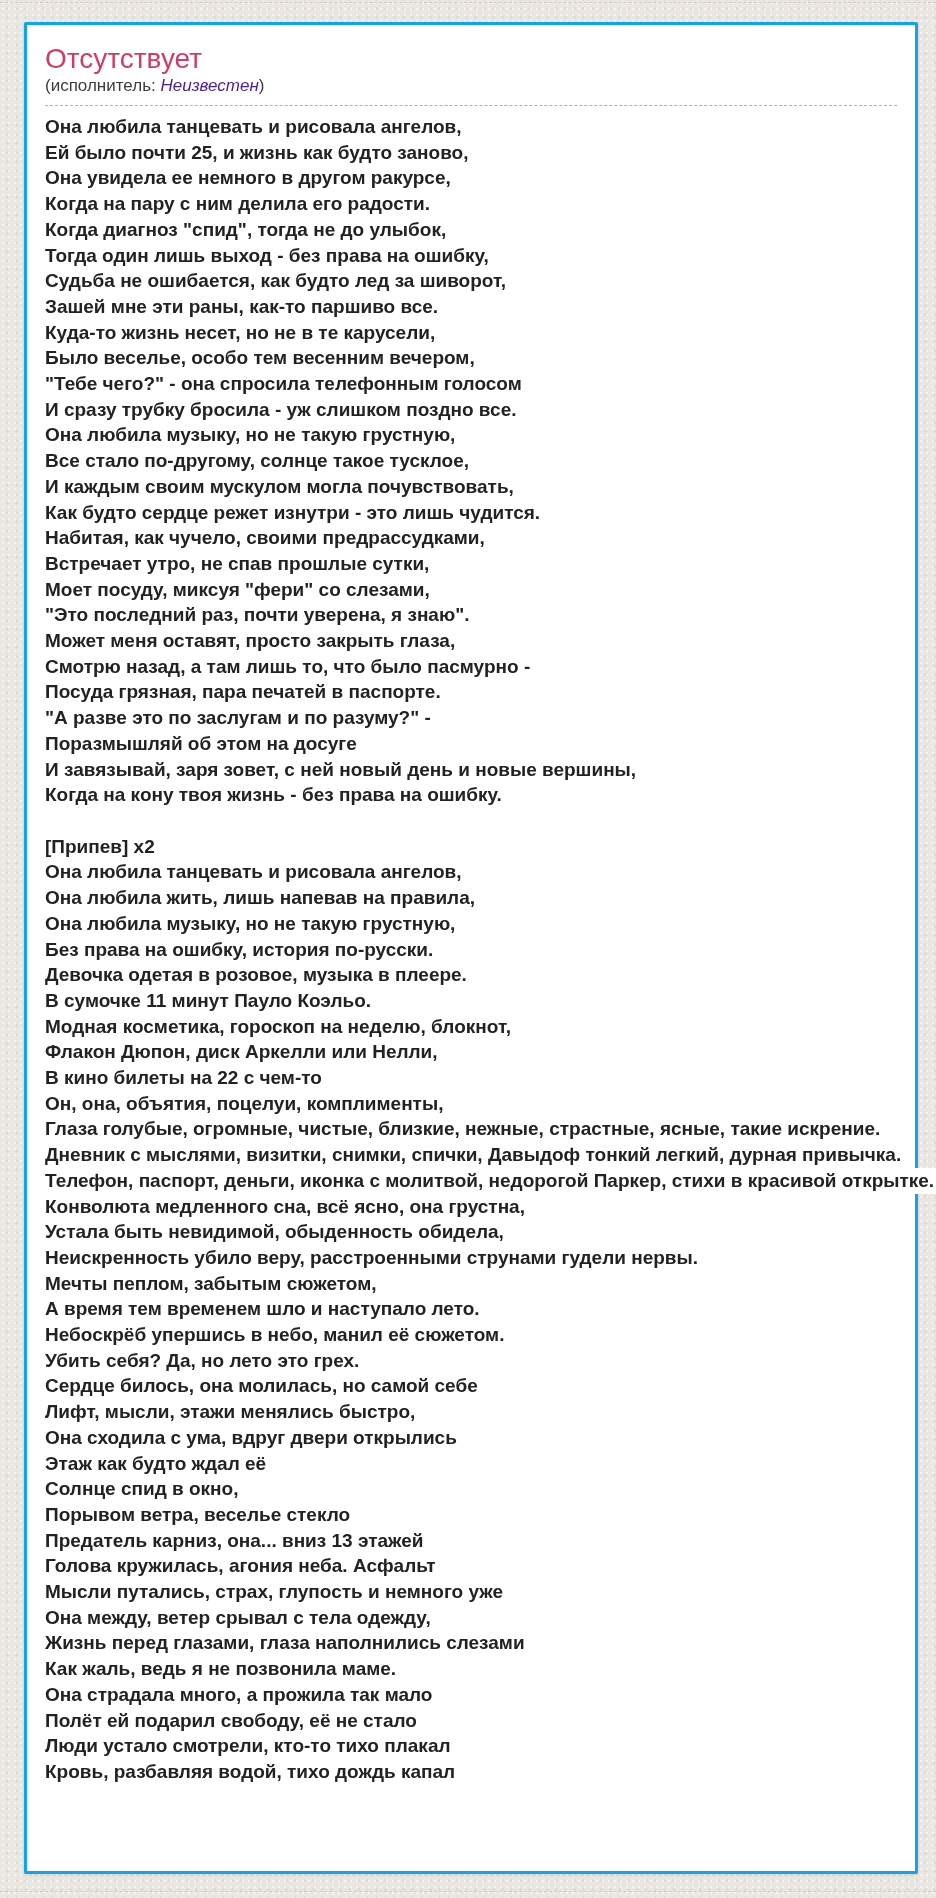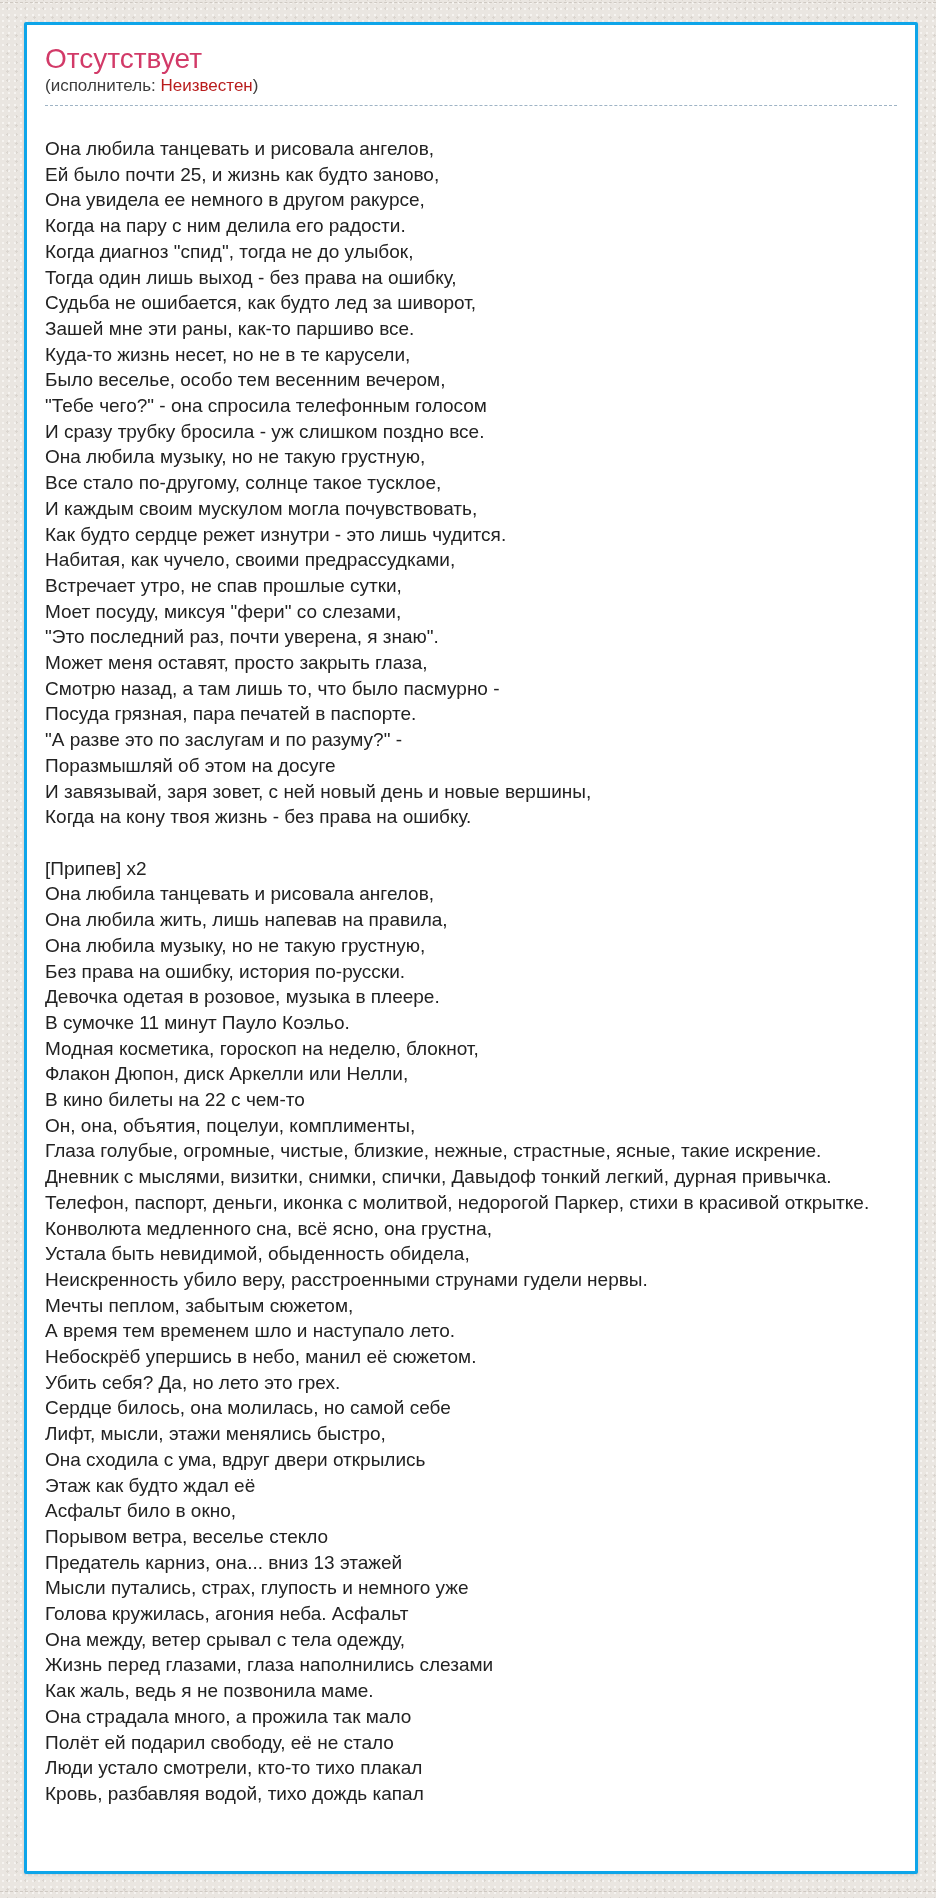--- a/index.html
+++ b/index.html
@@ -25,24 +25,24 @@
   }
   .page-title{
     font-size:28px;line-height:30px;font-weight:400;
     color:#d23a68;margin:0;
   }
   .artist-line{
     font-size:17px;line-height:20px;color:#3c3c3c;
     margin-top:2px;padding-bottom:9px;
     border-bottom:1px dashed #9fb4c5;
   }
-  .artist-link{color:#b91c1c;text-decoration:none;cursor:pointer;}
+  .artist-link{color:#4c1d95;text-decoration:none;cursor:pointer;font-style:italic;}
   .lyrics{
-    margin-top:30px;
-    font-size:19px;line-height:25.7px;color:#222222;
+    margin-top:8px;
+    font-size:19px;line-height:25.7px;color:#222222;font-weight:bold;
   }
   .line{
     min-height:25.7px;
     white-space:pre;
     width:max-content;min-width:100%;
     background:#ffffff;
     padding-right:3px;
     box-sizing:border-box;
   }
 </style>
@@ -102,25 +102,25 @@
       <div class="line">Устала быть невидимой, обыденность обидела,</div>
       <div class="line">Неискренность убило веру, расстроенными струнами гудели нервы.</div>
       <div class="line">Мечты пеплом, забытым сюжетом,</div>
       <div class="line">А время тем временем шло и наступало лето.</div>
       <div class="line">Небоскрёб упершись в небо, манил её сюжетом.</div>
       <div class="line">Убить себя? Да, но лето это грех.</div>
       <div class="line">Сердце билось, она молилась, но самой себе</div>
       <div class="line">Лифт, мысли, этажи менялись быстро,</div>
       <div class="line">Она сходила с ума, вдруг двери открылись</div>
       <div class="line">Этаж как будто ждал её</div>
-      <div class="line">Асфальт било в окно,</div>
+      <div class="line">Солнце спид в окно,</div>
       <div class="line">Порывом ветра, веселье стекло</div>
       <div class="line">Предатель карниз, она... вниз 13 этажей</div>
+      <div class="line">Голова кружилась, агония неба. Асфальт</div>
       <div class="line">Мысли путались, страх, глупость и немного уже</div>
-      <div class="line">Голова кружилась, агония неба. Асфальт</div>
       <div class="line">Она между, ветер срывал с тела одежду,</div>
       <div class="line">Жизнь перед глазами, глаза наполнились слезами</div>
       <div class="line">Как жаль, ведь я не позвонила маме.</div>
       <div class="line">Она страдала много, а прожила так мало</div>
       <div class="line">Полёт ей подарил свободу, её не стало</div>
       <div class="line">Люди устало смотрели, кто-то тихо плакал</div>
       <div class="line">Кровь, разбавляя водой, тихо дождь капал</div>
     </div>
 </div>
 

